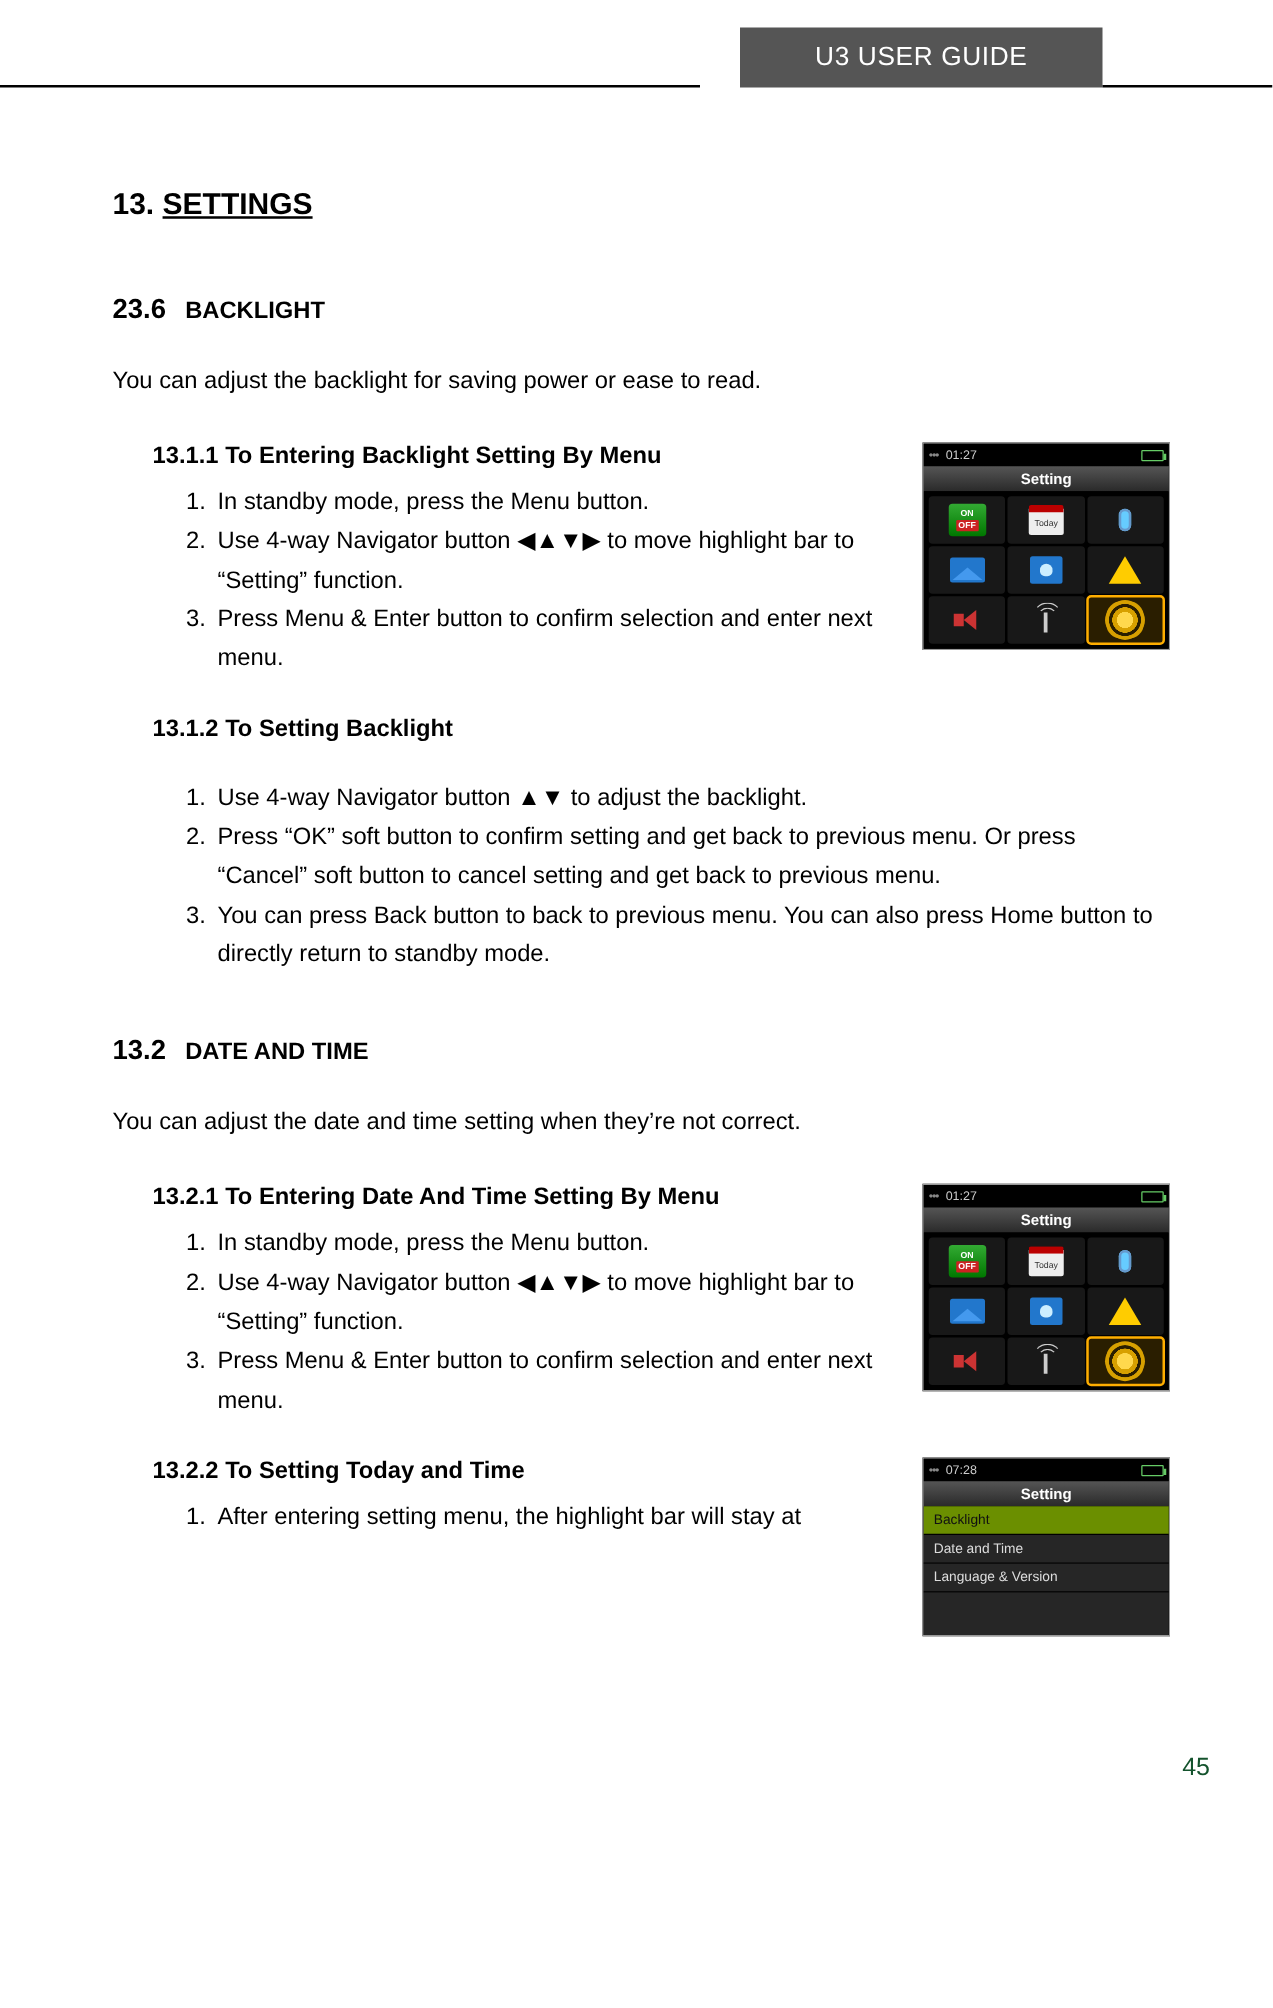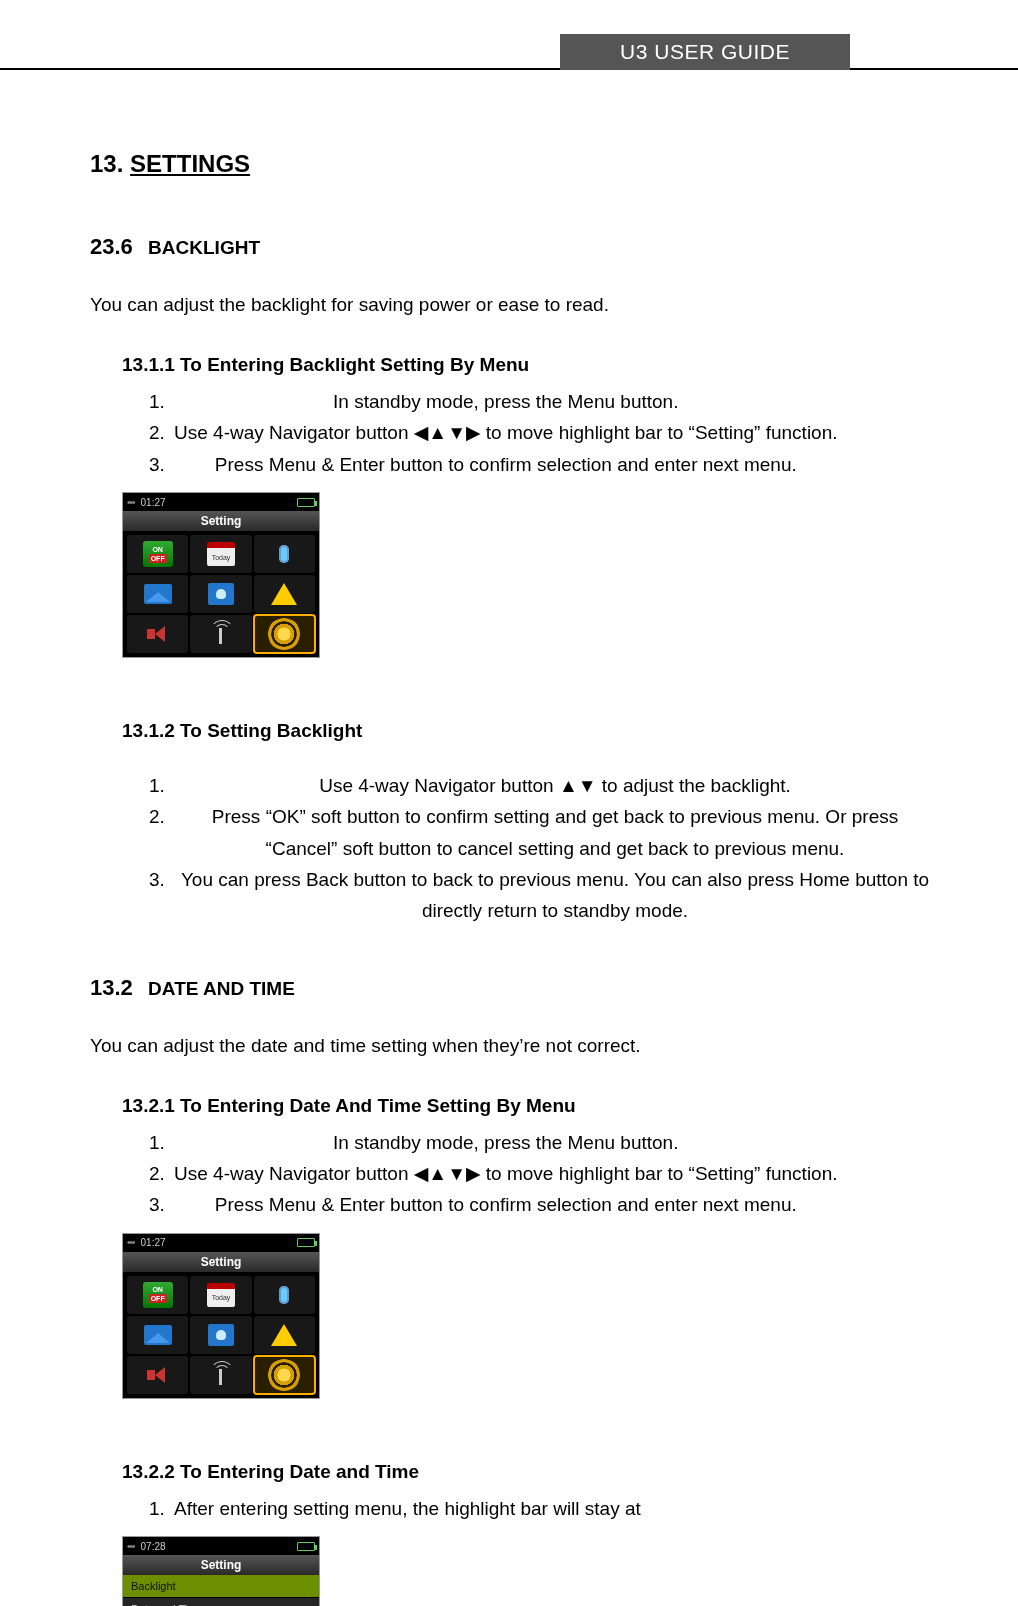--- a/index.html
+++ b/index.html
@@ -11,28 +11,29 @@
     background: #fff;
   }
   .header-left {
     flex: 0 0 560px;
     height: 36px;
     border-bottom: 2px solid #000;
     margin-top: 34px;
   }
   .header-center {
     flex: 0 0 290px;
-    height: 36px;
+    height: 48px;
     background: #555;
     color: #fff;
     display: flex;
     align-items: center;
     justify-content: center;
     font-size: 21px;
     letter-spacing: 0.5px;
+    margin-left: 32px;
   }
   .header-right {
     flex: 1;
     height: 36px;
     border-bottom: 2px solid #000;
     margin-top: 34px;
   }
   .header-row {
     display: flex;
     align-items: flex-end;
@@ -64,27 +65,25 @@
     margin: 0 0 10px 0;
   }
   ol.steps {
     font-size: 19px;
     padding-left: 48px;
     margin: 0;
   }
   ol.steps li {
     line-height: 1.65;
     padding-left: 4px;
-    text-align: center;
   }
   .with-fig {
     display: flex;
     gap: 12px;
     align-items: flex-start;
-    flex-direction: column;
   }
   .with-fig .text-col { flex: 1 1 auto; }
   .with-fig .fig-col { flex: 0 0 198px; }
   
   .device {
     width: 198px;
     border: 1px solid #999;
     background: #000;
     font-family: Arial, sans-serif;
   }
@@ -367,21 +366,21 @@
               <div class="ic-gear"></div>
             </div>
         </div>
       </div>
     </div>
   </div>
 
   
   <div class="sub2-block with-fig" style="margin-bottom:0;">
     <div class="text-col">
-      <h3 class="sub2">13.2.2  To Entering Date and Time</h3>
+      <h3 class="sub2">13.2.2  To Setting Today and Time</h3>
       <ol class="steps">
         <li>After entering setting menu, the highlight bar will stay at</li>
       </ol>
     </div>
     <div class="fig-col">
       <div class="device">
         <div class="dev-status">
           <span class="dots">•••</span>
           <span class="time">07:28</span>
           <span class="spacer"></span>

